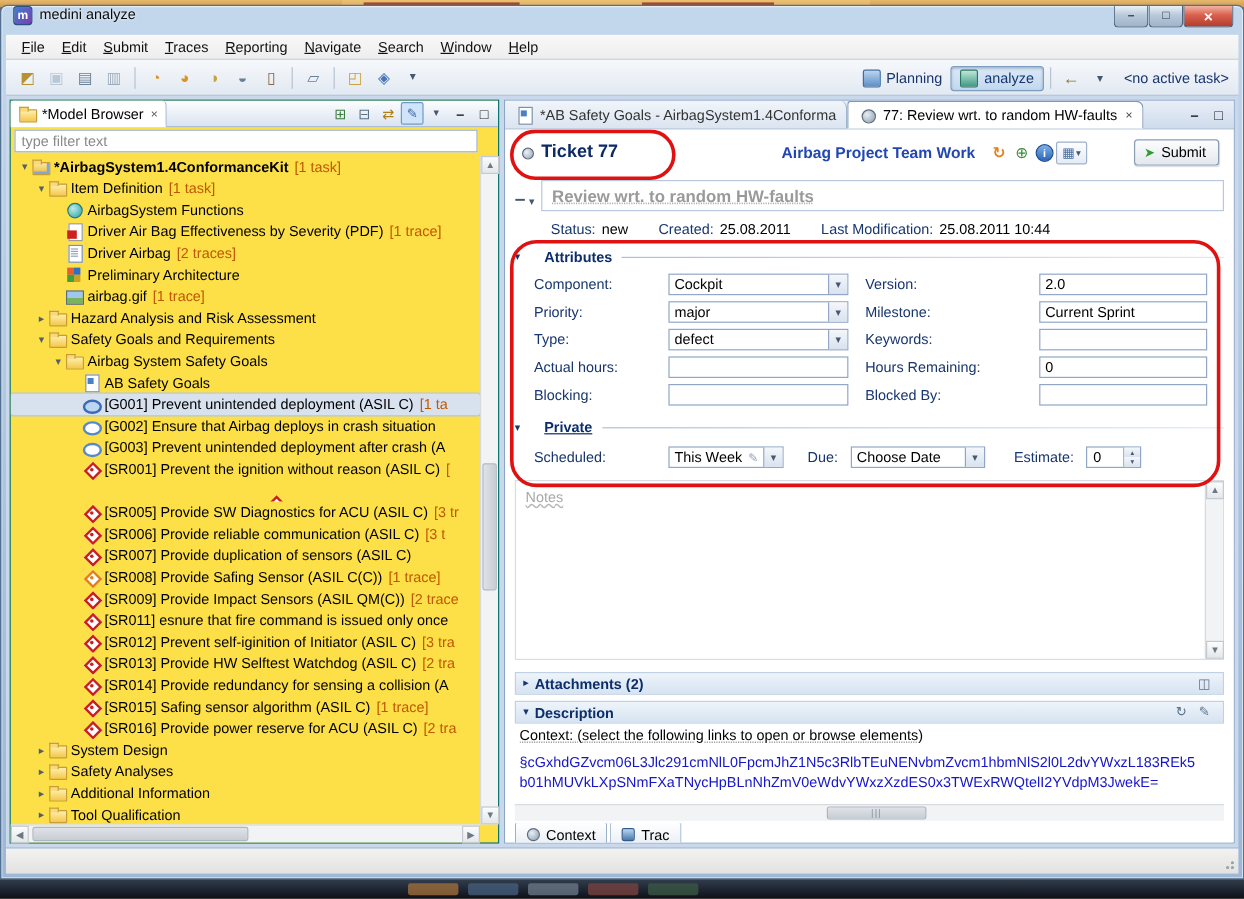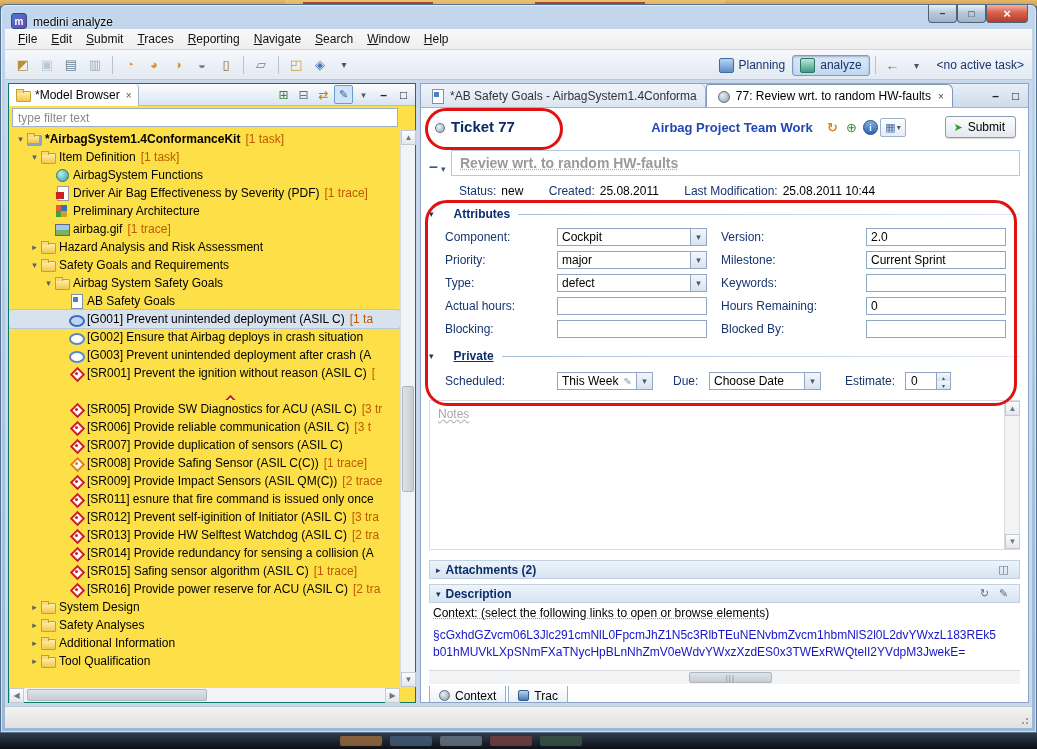--- a/index.html
+++ b/index.html
@@ -10,21 +10,21 @@
   .bg-strip { position:absolute; top:0; left:0; right:0; height:6px;
     background:linear-gradient(#e8b869,#c99a55); }
   .bg-frag { position:absolute; top:0; height:9px; background:linear-gradient(#ecbf72,#d3a65e); }
   .bg-dash { position:absolute; top:2px; height:4px; background:#8d2f1f; opacity:.8; }
 
   
   .window { position:absolute; left:0; top:4px; width:1037px; height:729px;
     background:linear-gradient(#c3d7ec,#a9c2de 60%,#9db7d6);
     border:1px solid #52708f; border-radius:6px 6px 0 0;
     box-shadow:inset 0 0 0 1px rgba(255,255,255,.55); }
-  .titlebar { position:absolute; top:0; left:0; right:0; height:24px; display:flex; align-items:flex-end; padding-left:10px; }
+  .titlebar { position:absolute; top:0; left:0; right:0; height:24px; display:flex; align-items:flex-start; padding-left:10px; }
   .app-icon { width:16px; height:16px; border-radius:3px; margin-right:6px;
     background:linear-gradient(135deg,#3f7fd0,#7a3fb0); border:1px solid #2b4f80;
     display:flex; align-items:center; justify-content:center; }
   .app-icon::before { content:"m"; color:#fff; font-size:10px; font-weight:bold; }
   .title-text { font-size:12px; color:#0a0a0a; text-shadow:0 0 3px rgba(255,255,255,.9); }
   .win-controls { position:absolute; right:8px; top:0; display:flex; }
   .win-btn { width:29px; height:18px; border:1px solid #4e627b; border-top:none;
     border-radius:0 0 4px 4px; margin-left:0;
     background:linear-gradient(#e9f1f8,#b9c9da 45%,#9fb4c9);
     color:#27374a; font-size:10px; display:flex; align-items:center; justify-content:center; }
@@ -376,20 +376,26 @@
               <span class="tree-label">AirbagSystem Functions</span>
             </div>
             <div class="tree-row" style="padding-left: 34px;">
               <span class="tree-arrow"></span>
               <span class="ti pdf"></span>
               <span class="tree-label">Driver Air Bag Effectiveness by Severity (PDF)</span>
               <span class="tree-suffix">[1 trace]</span>
             </div>
             <div class="tree-row" style="padding-left: 34px;">
               <span class="tree-arrow"></span>
+              <span class="ti doc"></span>
+              <span class="tree-label">Driver Airbag</span>
+              <span class="tree-suffix">[2 traces]</span>
+            </div>
+            <div class="tree-row" style="padding-left: 34px;">
+              <span class="tree-arrow"></span>
               <span class="ti arch"></span>
               <span class="tree-label">Preliminary Architecture</span>
             </div>
             <div class="tree-row" style="padding-left: 34px;">
               <span class="tree-arrow"></span>
               <span class="ti image"></span>
               <span class="tree-label">airbag.gif</span>
               <span class="tree-suffix">[1 trace]</span>
             </div>
             <div class="tree-row" style="padding-left: 20px;">

